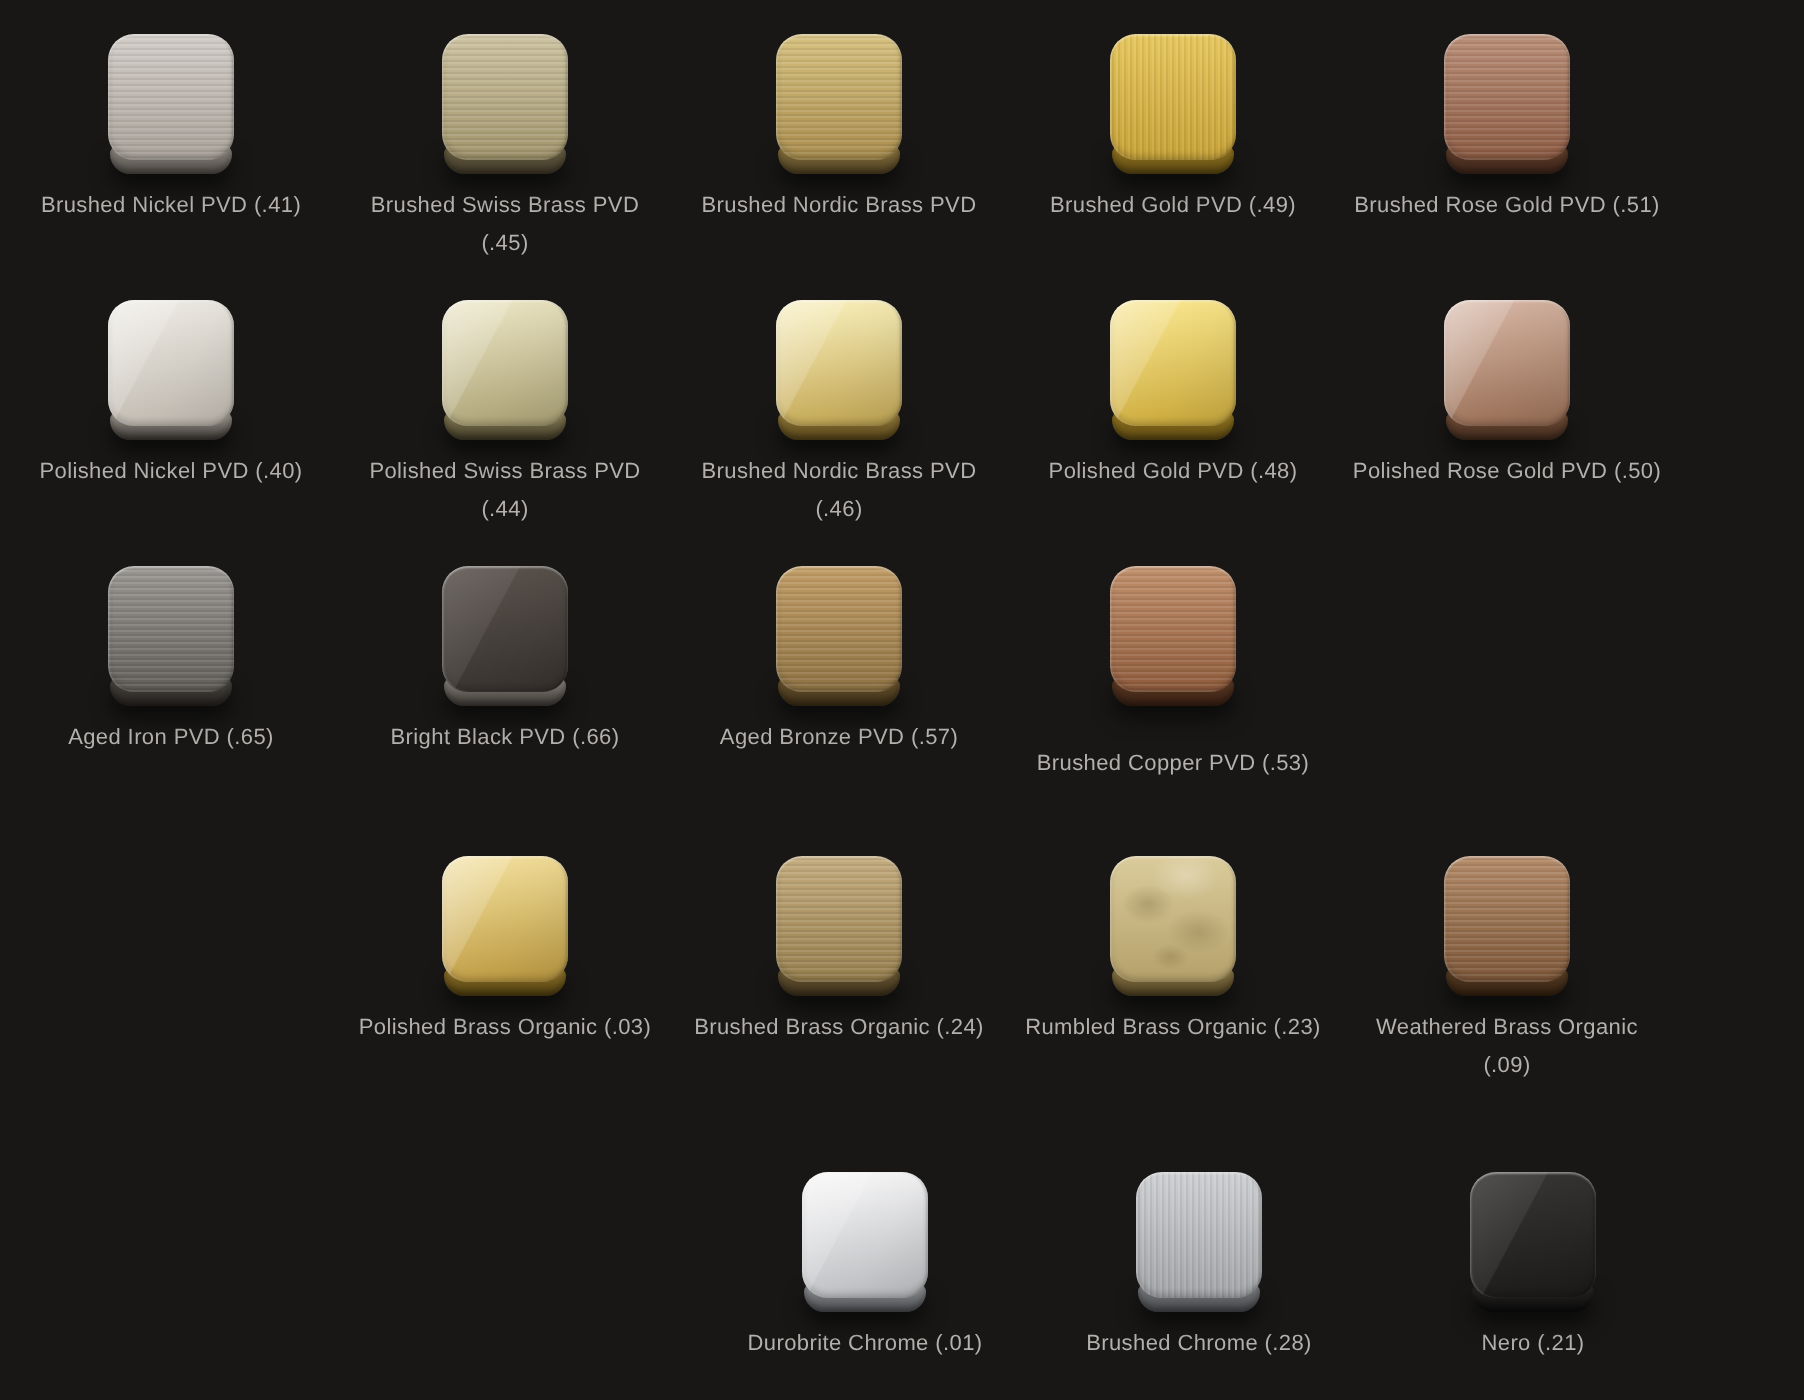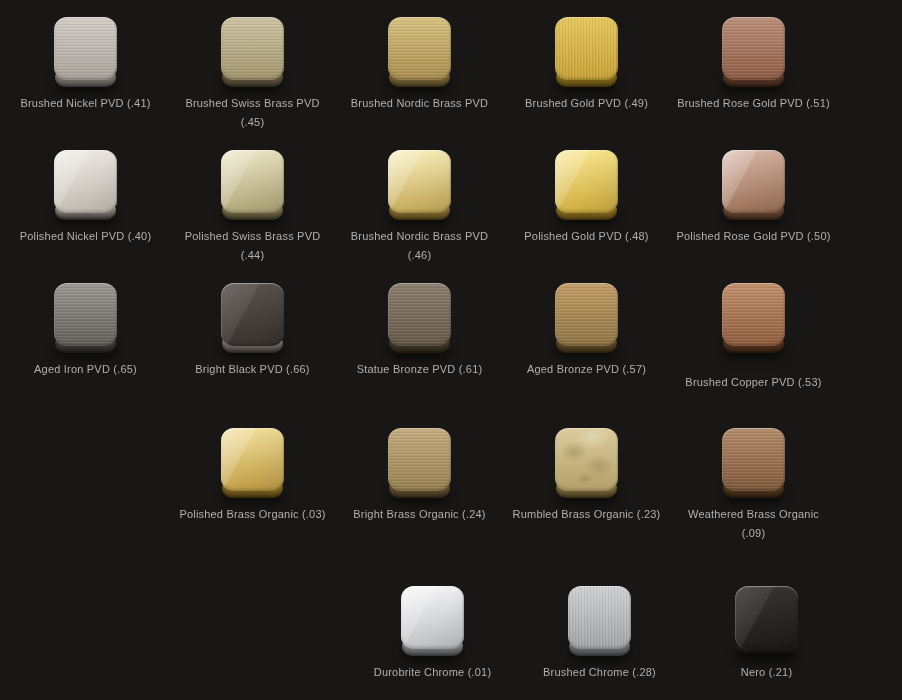--- a/index.html
+++ b/index.html
@@ -206,29 +206,20 @@
       <div class="lip" style="background: linear-gradient(rgb(138, 133, 125) 0%, rgb(60, 56, 52) 100%);"></div>
       <div class="face" style="background: linear-gradient(rgb(88, 81, 75) 0%, rgb(58, 53, 49) 100%);">
             <div class="gloss" style="background: linear-gradient(118deg, rgba(255, 255, 255, 0.15) 0%, rgba(255, 255, 255, 0.07) 40%, rgba(255, 255, 255, 0) 41%, rgba(0, 0, 0, 0.06) 70%, rgba(0, 0, 0, 0.16) 100%);"></div>
           </div>
     </div>
     <div class="label" style="color: rgb(179, 176, 173);">
           <div>Bright Black PVD (.66)</div>
         </div>
   </div>
 
-  <div class="cell">
-    <div class="swatch-wrap">
-      <div class="lip" style="background: linear-gradient(rgb(73, 64, 47) 0%, rgb(42, 34, 24) 100%);"></div>
-      <div class="face" style="background: repeating-linear-gradient(0deg, rgba(255, 255, 255, 0.09) 0px, rgba(255, 255, 255, 0.09) 1px, rgba(0, 0, 0, 0.06) 1px, rgba(0, 0, 0, 0.06) 2px, rgba(255, 255, 255, 0) 2px, rgba(255, 255, 255, 0) 3px), linear-gradient(rgb(138, 125, 110) 0%, rgb(99, 87, 71) 100%);"></div>
-    </div>
-    <div class="label" style="color: rgb(179, 176, 173);">
-          <div>Statue Bronze PVD (.61)</div>
-        </div>
-  </div>
 
   <div class="cell">
     <div class="swatch-wrap">
       <div class="lip" style="background: linear-gradient(rgb(107, 85, 48) 0%, rgb(58, 45, 21) 100%);"></div>
       <div class="face" style="background: repeating-linear-gradient(0deg, rgba(255, 255, 255, 0.09) 0px, rgba(255, 255, 255, 0.09) 1px, rgba(0, 0, 0, 0.06) 1px, rgba(0, 0, 0, 0.06) 2px, rgba(255, 255, 255, 0) 2px, rgba(255, 255, 255, 0) 3px), linear-gradient(rgb(193, 157, 102) 0%, rgb(143, 115, 68) 100%);"></div>
     </div>
     <div class="label" style="color: rgb(179, 176, 173);">
           <div>Aged Bronze PVD (.57)</div>
         </div>
   </div>
@@ -255,21 +246,21 @@
           <div>Polished Brass Organic (.03)</div>
         </div>
   </div>
 
   <div class="cell">
     <div class="swatch-wrap">
       <div class="lip" style="background: linear-gradient(rgb(110, 92, 54) 0%, rgb(59, 47, 26) 100%);"></div>
       <div class="face" style="background: repeating-linear-gradient(0deg, rgba(255, 255, 255, 0.09) 0px, rgba(255, 255, 255, 0.09) 1px, rgba(0, 0, 0, 0.06) 1px, rgba(0, 0, 0, 0.06) 2px, rgba(255, 255, 255, 0) 2px, rgba(255, 255, 255, 0) 3px), linear-gradient(rgb(195, 171, 126) 0%, rgb(151, 128, 79) 100%);"></div>
     </div>
     <div class="label" style="color: rgb(179, 176, 173);">
-          <div>Bright Brass Organic (.24)</div>
+          <div>Brushed Brass Organic (.24)</div>
         </div>
   </div>
 
   <div class="cell">
     <div class="swatch-wrap">
       <div class="lip" style="background: linear-gradient(rgb(141, 122, 72) 0%, rgb(76, 62, 32) 100%);"></div>
       <div class="face" style="background: radial-gradient(20px 15px at 30% 38%, rgba(60, 45, 10, 0.2), transparent 65%), radial-gradient(24px 17px at 70% 60%, rgba(60, 45, 10, 0.16), transparent 65%), radial-gradient(14px 10px at 48% 80%, rgba(60, 45, 10, 0.16), transparent 65%), radial-gradient(26px 18px at 60% 16%, rgba(255, 255, 248, 0.28), transparent 65%), linear-gradient(rgb(219, 204, 156) 0%, rgb(180, 160, 106) 100%);"></div>
     </div>
     <div class="label" style="color: rgb(179, 176, 173);">
           <div>Rumbled Brass Organic (.23)</div>

